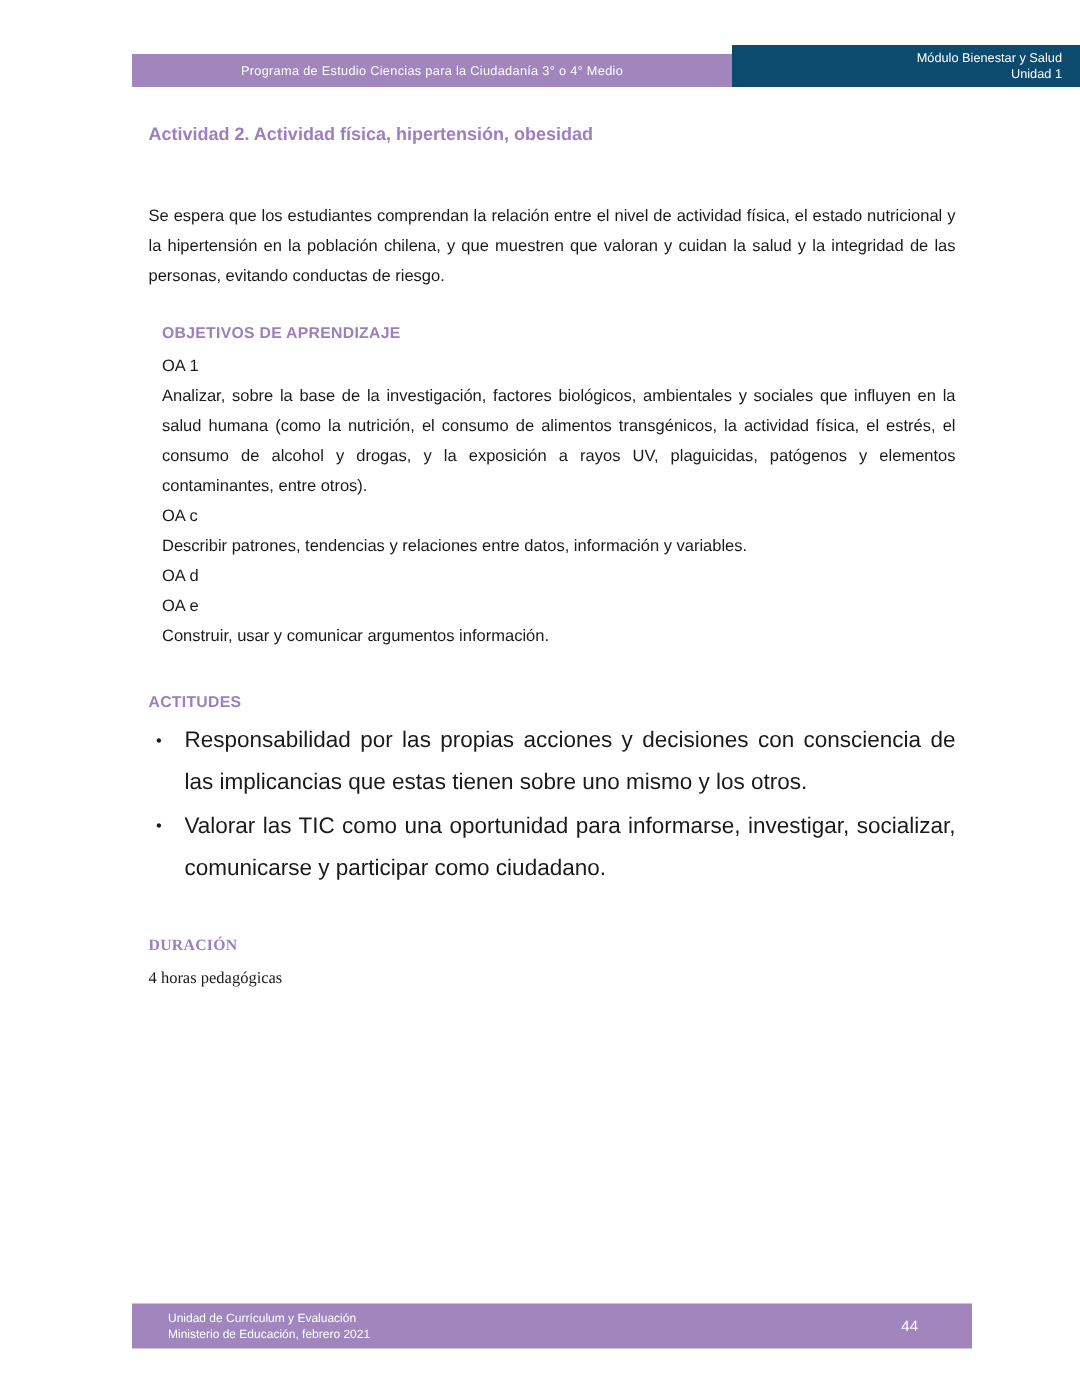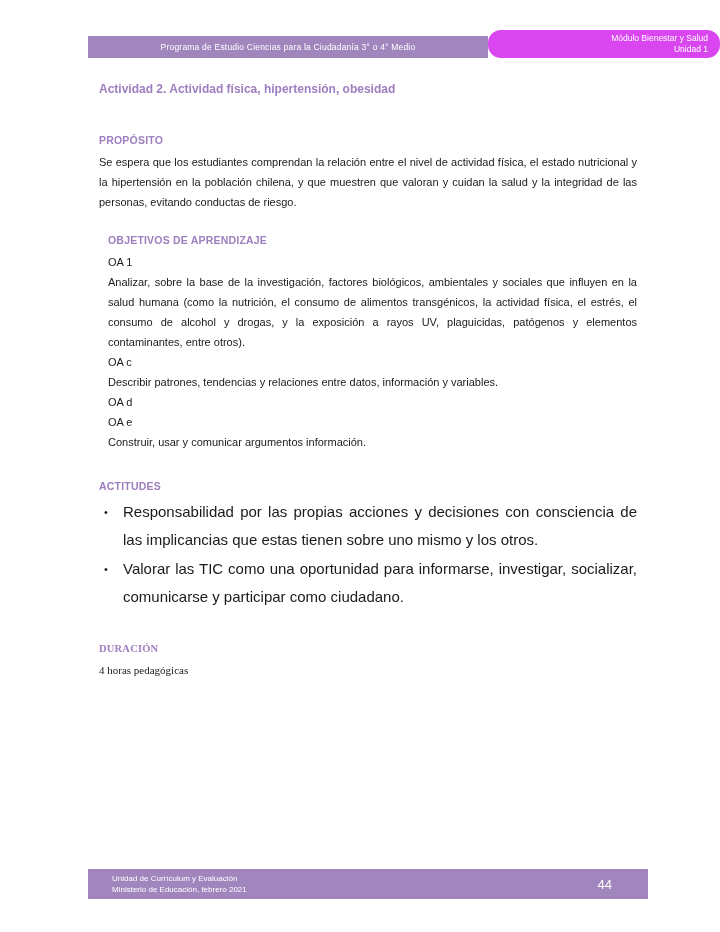--- a/index.html
+++ b/index.html
@@ -34,33 +34,32 @@
     width: 400px;
     display: flex;
     align-items: center;
     justify-content: center;
     padding: 0 10px;
     height: 22px;
     margin-top: 3px;
     box-sizing: border-box;
   }
   .header-right-bar {
-    background: #d946ef;
+    background: #0c4a6e;
     color: #ffffff;
     font-size: 8.5px;
     flex: 1;
     display: flex;
     flex-direction: column;
     align-items: flex-end;
     justify-content: center;
     padding: 0 12px;
     height: 28px;
     line-height: 11px;
     box-sizing: border-box;
-    border-radius: 13px;
   }
 
   
   .content {
     position: absolute;
     top: 82px;
     left: 99px;
     width: 538px;
   }
   .activity-title {
@@ -126,42 +125,41 @@
     align-items: center;
     justify-content: space-between;
     padding: 0 36px 0 24px;
     box-sizing: border-box;
   }
   .footer-left {
     font-size: 8px;
     line-height: 11px;
   }
   .footer-page-number {
-    font-size: 13px;
+    font-size: 10px;
   }
 </style>
 </head>
 <body>
 
 <div class="page">
 
   <div class="header">
     <div class="header-left-bar">Programa de Estudio Ciencias para la Ciudadanía 3° o 4° Medio</div>
     <div class="header-right-bar">
       <span>Módulo Bienestar y Salud</span>
       <span>Unidad 1</span>
     </div>
   </div>
 
   <div class="content">
 
     <h1 class="activity-title">Actividad 2. Actividad física, hipertensión, obesidad</h1>
 
     <div class="section">
-      <div class="section-heading">PROPÓSITO</div>
       <p class="body-text">Se espera que los estudiantes comprendan la relación entre el nivel de actividad física, el estado nutricional y la hipertensión en la población chilena, y que muestren que valoran y cuidan la salud y la integridad de las personas, evitando conductas de riesgo.</p>
     </div>
 
     <div class="section indented">
       <div class="section-heading">OBJETIVOS DE APRENDIZAJE</div>
 
       <div>
         <p class="oa-code">OA 1</p>
         <p class="body-text">Analizar, sobre la base de la investigación, factores biológicos, ambientales y sociales que influyen en la salud humana (como la nutrición, el consumo de alimentos transgénicos, la actividad física, el estrés, el consumo de alcohol y drogas, y la exposición a rayos UV, plaguicidas, patógenos y elementos contaminantes, entre otros).</p>
       </div>

